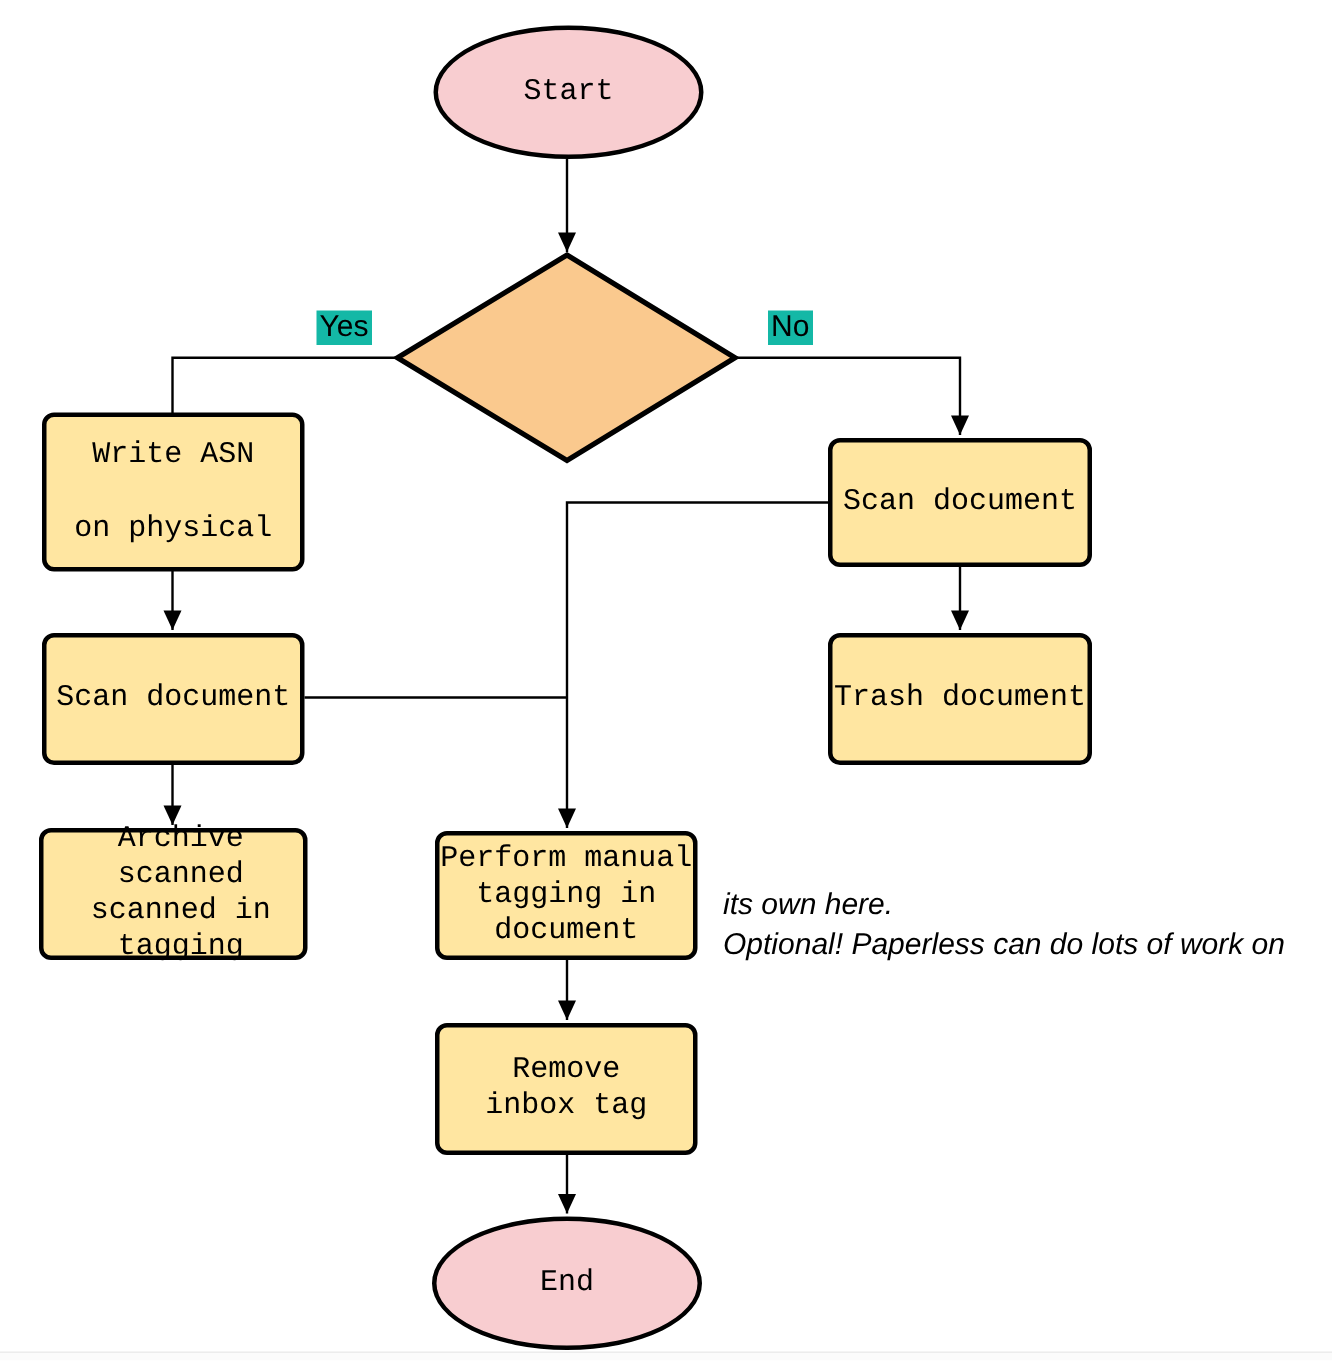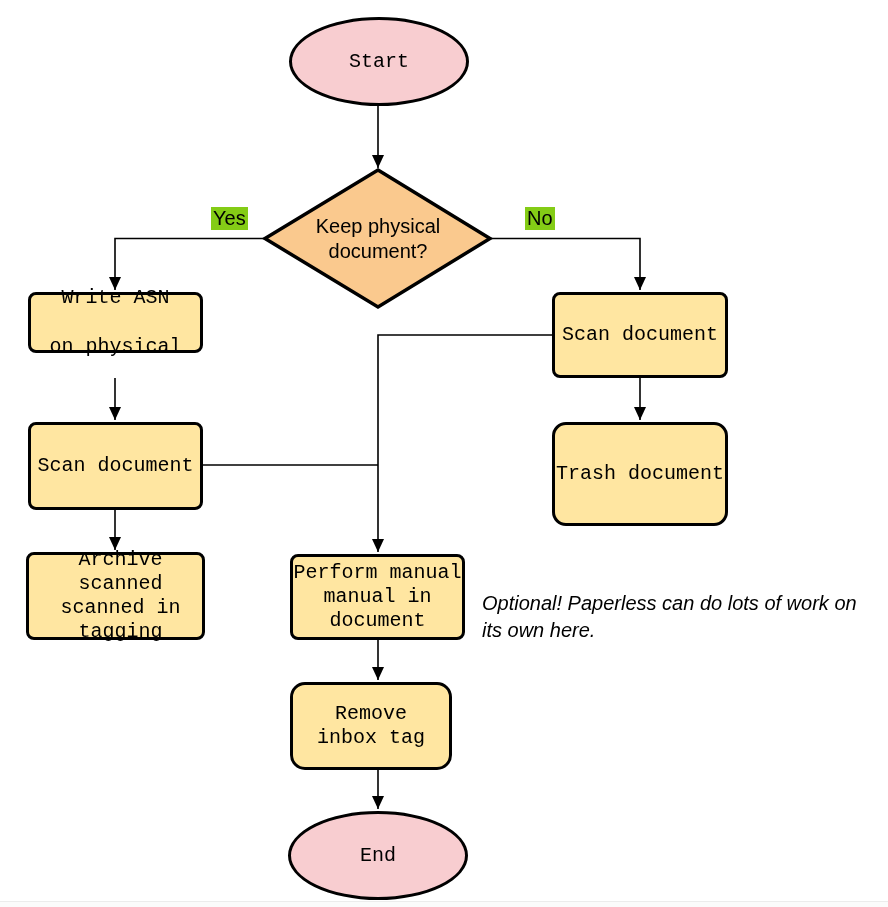--- a/index.html
+++ b/index.html
@@ -39,47 +39,47 @@
   .diamond-label{
     position:absolute;
     box-sizing:border-box;
     display:flex;flex-direction:column;align-items:center;justify-content:center;
     text-align:center;font-size:20px;line-height:25px;
     background:transparent;border:none;z-index:3;
   }
   .edge-label{
     position:absolute;
     font-size:20px;line-height:23px;
-    background:#84cc16;
+    background:#14b8a6;
     padding:0 2px;
     z-index:3;
   }
   .annotation{
     position:absolute;
     left:482px;top:590px;
     width:402px;
     font-size:20px;
     line-height:27px;
     font-style:italic;
     z-index:3;
   }
   .annotation span{display:block;}
   
   .n-start   {left:289px;top:17px; width:180px;height:89px;}
   .n-end     {left:288px;top:811px;width:180px;height:89px;text-align:right;}
-  .n-write   {left:28px; top:292px;width:175px;height:61px;gap:25px;}
+  .n-write   {left:28px; top:275px;width:175px;height:106px;gap:25px;}
   .n-scanL   {left:28px; top:422px;width:175px;height:88px;}
   .n-archive {left:26px; top:552px;width:179px;height:88px;padding-left:10px;}
   .n-scanR   {left:552px;top:292px;width:176px;height:86px;}
-  .n-trash   {left:552px;top:422px;width:176px;height:104px;border-radius:14px;}
+  .n-trash   {left:552px;top:422px;width:176px;height:88px;}
   .n-tagging {left:290px;top:554px;width:175px;height:86px;}
-  .n-remove  {left:290px;top:682px;width:162px;height:88px;border-radius:15px;}
+  .n-remove  {left:290px;top:682px;width:175px;height:88px;}
   .d-label   {left:288px;top:212px;width:180px;height:54px;}
   .l-yes {left:211px;top:207px;}
-  .l-no  {left:525px;top:207px;}
+  .l-no  {left:512px;top:207px;}
   .page-edge{
     position:absolute;left:0;top:901px;width:888px;height:6px;
     background:#fbfbfb;border-top:1px solid #ececec;z-index:1;
   }
 </style>
 </head>
 <body>
 
 <div class="canvas">
 
@@ -101,24 +101,20 @@
       <path d="M378,640 L378,680" marker-end="url(#arrow)"></path>
       <path d="M378,770 L378,809" marker-end="url(#arrow)"></path>
     </g>
     <polygon points="378,170 490,238.5 378,307 265,238.5" fill="var(--decision-fill)" stroke="#000" stroke-width="3.5"></polygon>
   </svg>
 
   <div class="node terminal n-start">
     <span>Start</span>
   </div>
 
-  <div class="diamond-label d-label">
-    <span>Keep physical</span>
-    <span>document?</span>
-  </div>
 
   <div class="edge-label l-yes">Yes</div>
   <div class="edge-label l-no">No</div>
 
   <div class="node n-write">
     <span>Write ASN</span>
     <span>on physical</span>
   </div>
 
   <div class="node n-scanL">
@@ -134,33 +130,33 @@
   <div class="node n-scanR">
     <span>Scan document</span>
   </div>
 
   <div class="node n-trash">
     <span>Trash document</span>
   </div>
 
   <div class="node n-tagging">
     <span>Perform manual</span>
-    <span>manual in</span>
+    <span>tagging in</span>
     <span>document</span>
   </div>
 
   <div class="node n-remove">
     <span>Remove</span>
     <span>inbox tag</span>
   </div>
 
   <div class="node terminal n-end">
     <span>End</span>
   </div>
 
   <div class="annotation">
+    <span>its own here.</span>
     <span>Optional! Paperless can do lots of work on</span>
-    <span>its own here.</span>
   </div>
 
   <div class="page-edge"></div>
 
 </div>
 
 </body></html>

